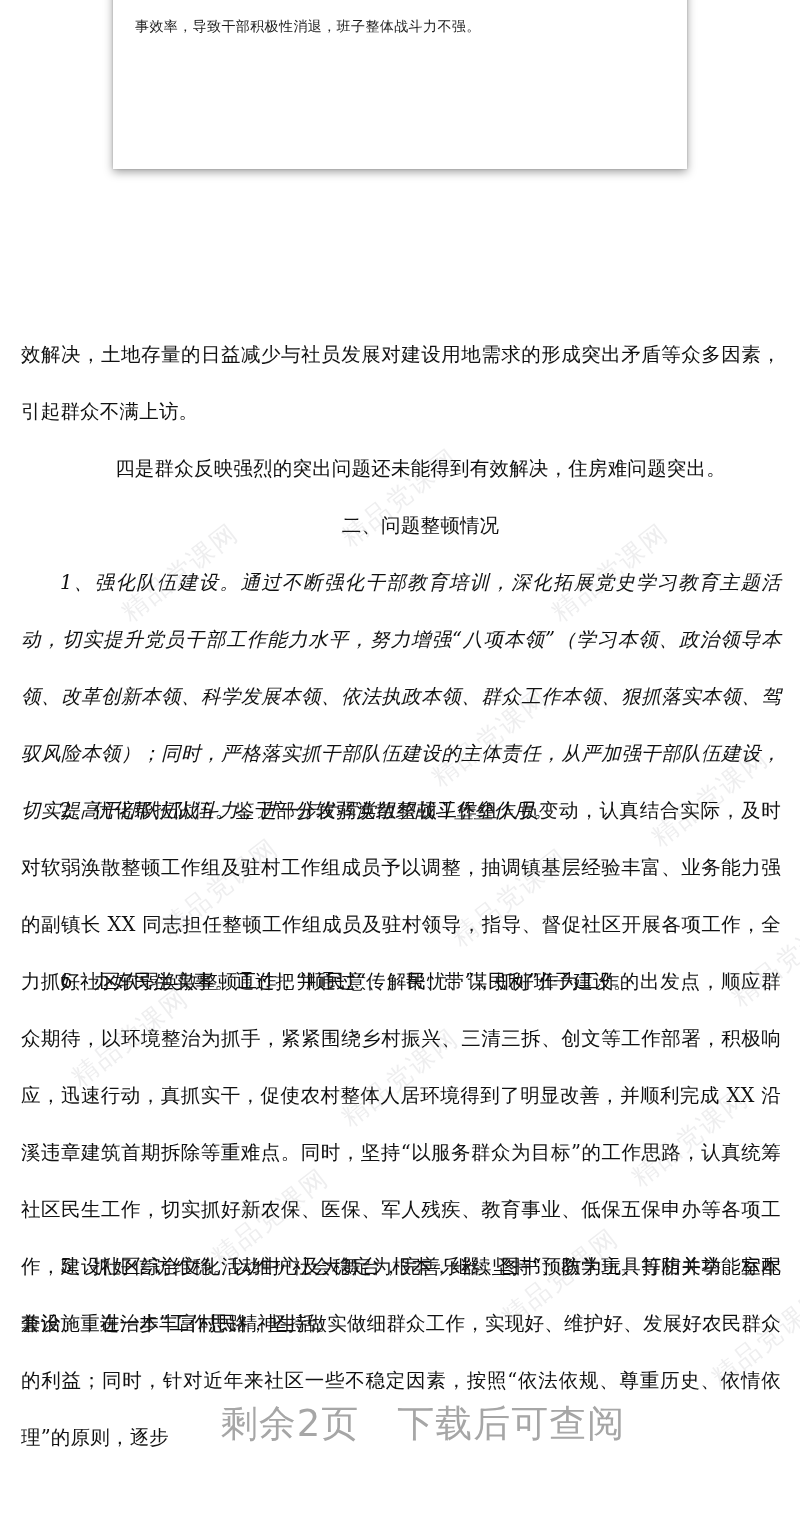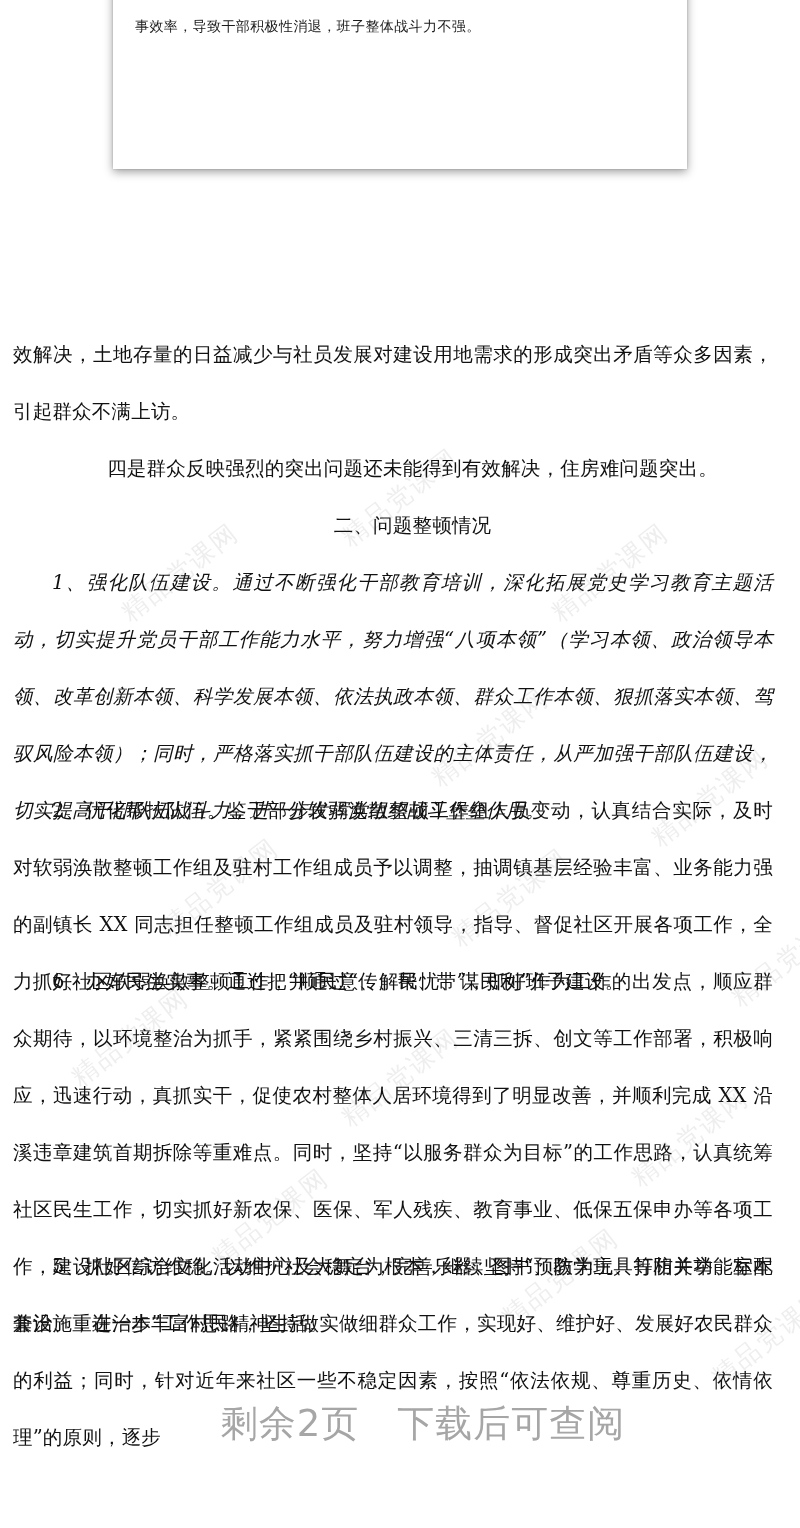--- a/index.html
+++ b/index.html
@@ -72,21 +72,21 @@
   
   .doc-body {
     position: absolute;
     left: 0;
     top: 0;
     width: 800px;
     z-index: 2;
   }
   .para {
     position: absolute;
-    left: 13px;
+    left: 21px;
     width: 760px;
     font-size: 19.5px;
     line-height: 57px;
     color: #111111;
     letter-spacing: 0.2px;
     text-align: justify;
     text-justify: inter-character;
     font-family: "DejaVu Serif", "Liberation Serif", serif;
   }
   .para.indent {

